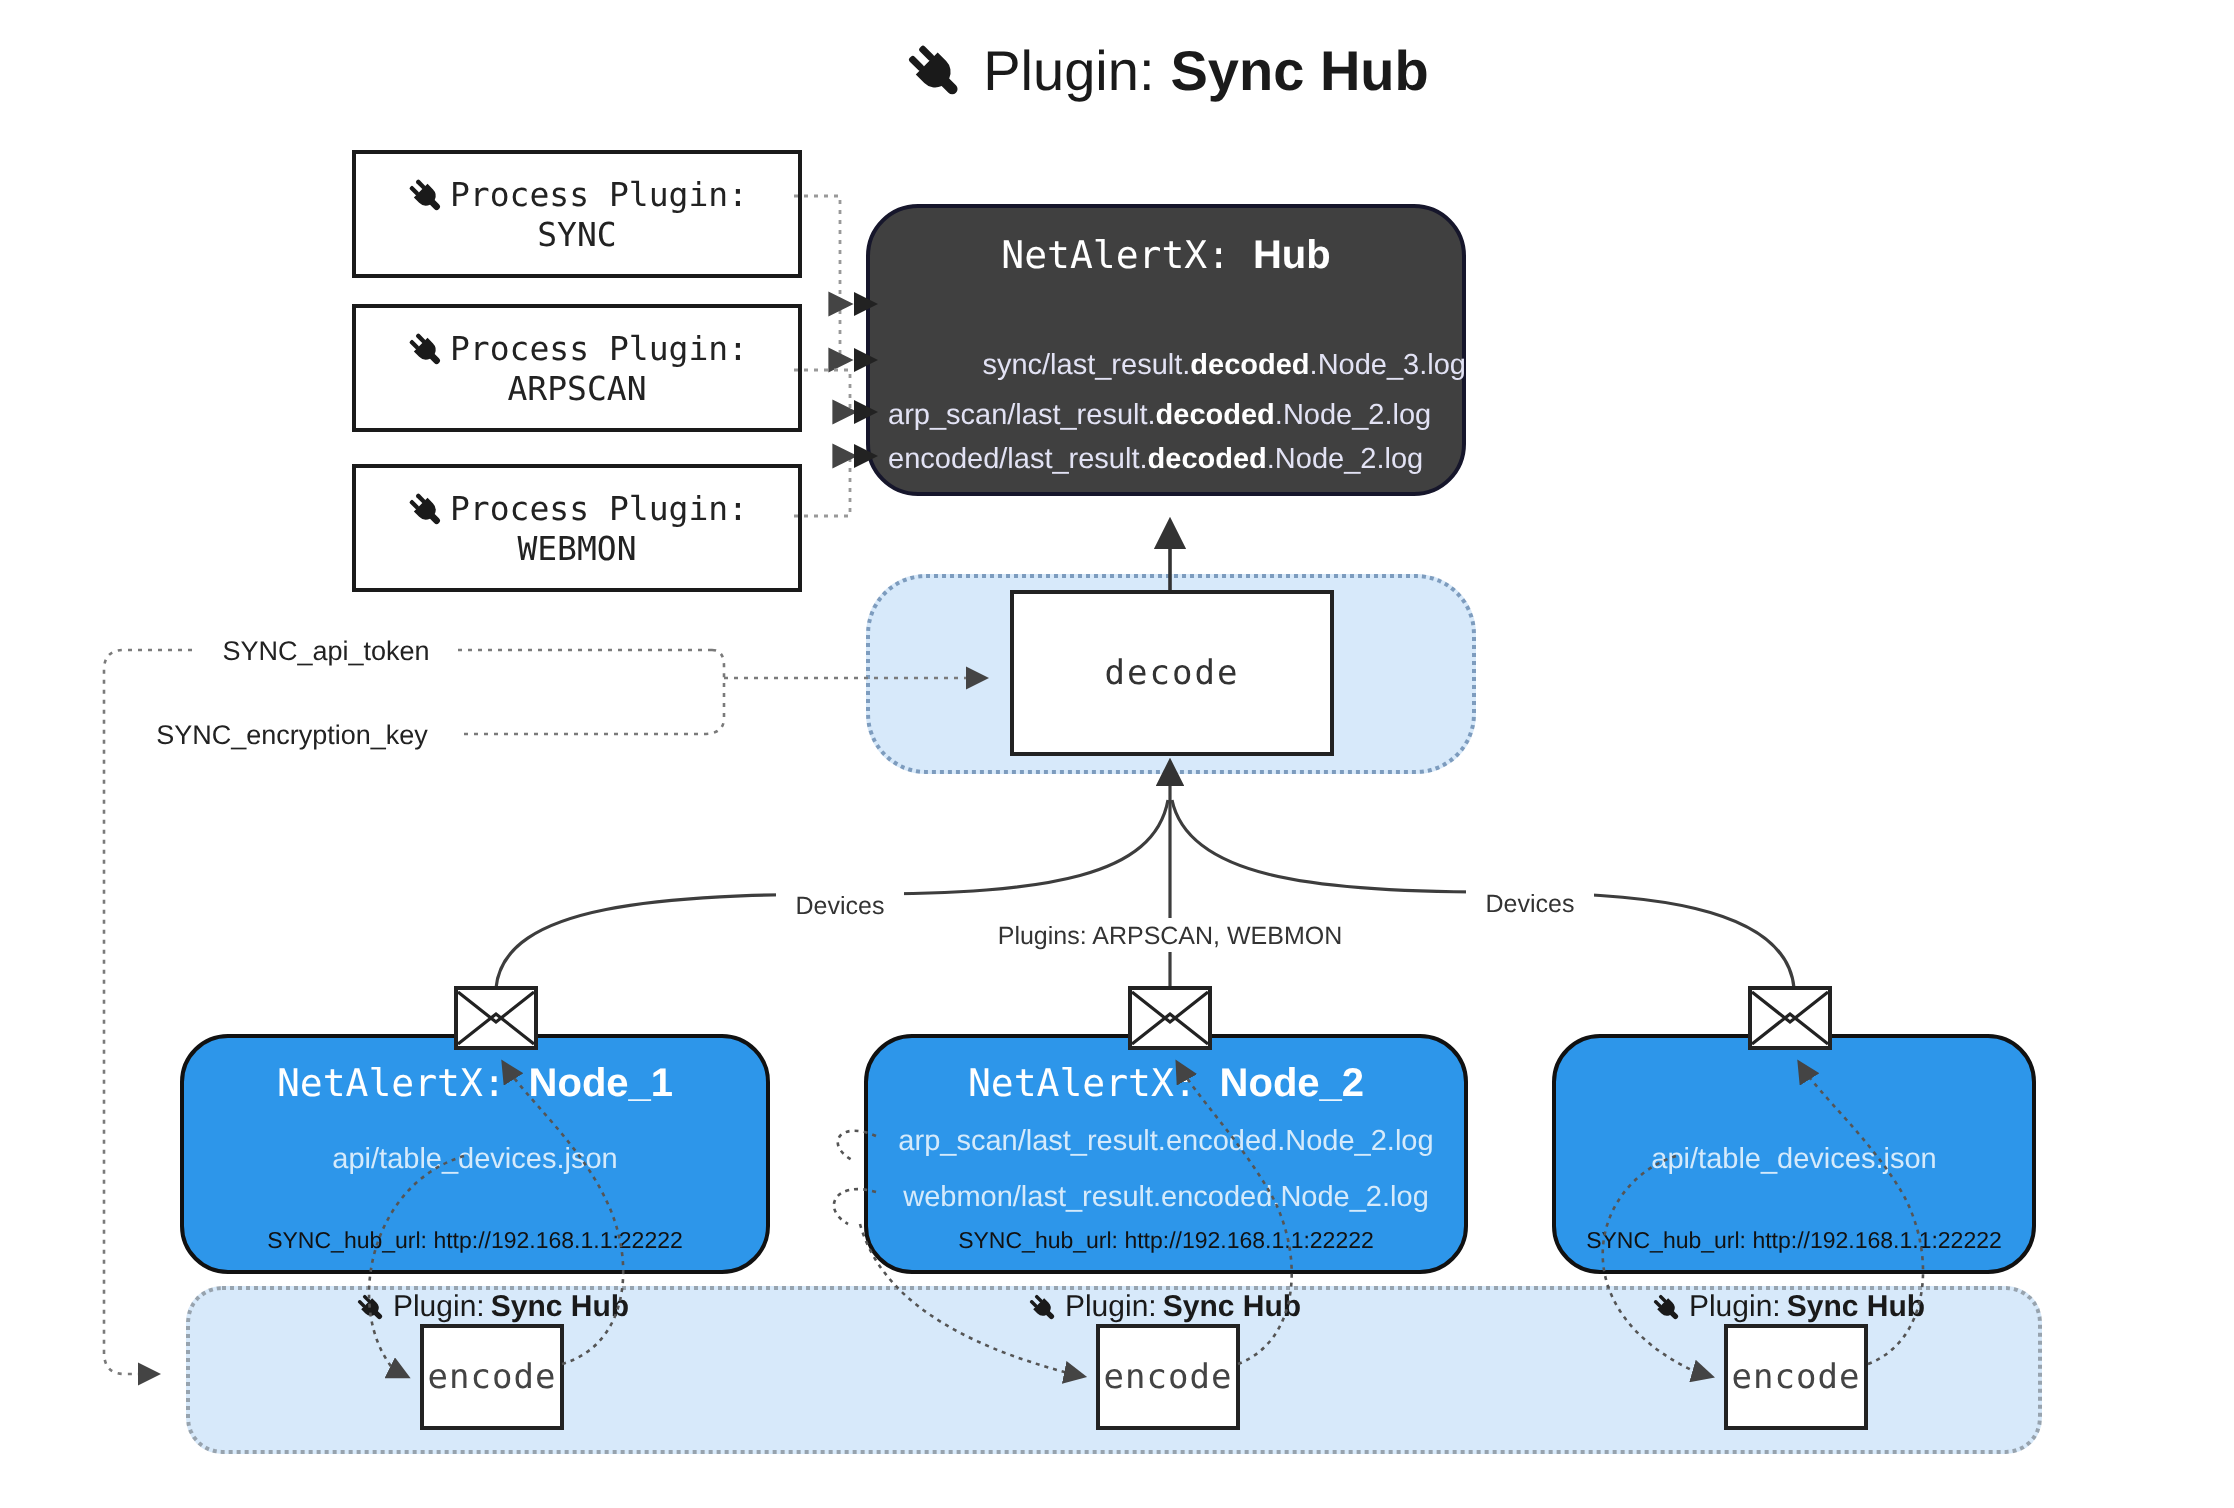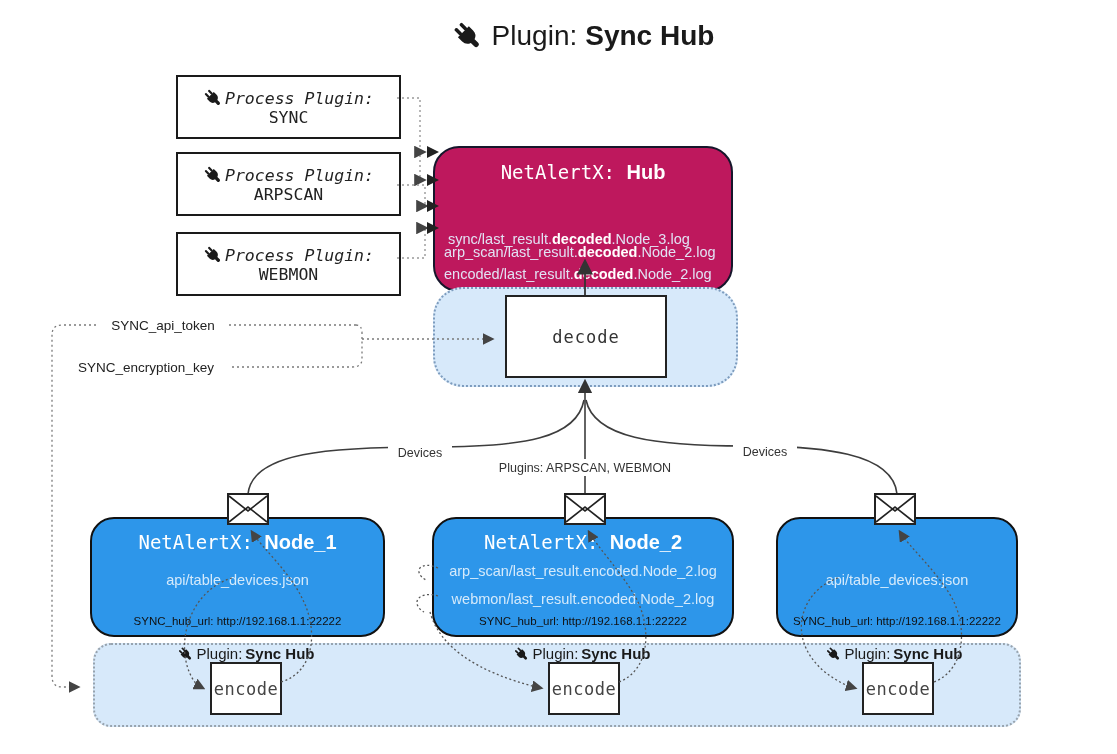--- a/index.html
+++ b/index.html
@@ -11,27 +11,27 @@
 
   
   #title{top:20px;left:583px;transform:translateX(-50%);display:flex;align-items:center;gap:8px;
          font-size:28px;color:#1a1a1a;white-space:nowrap;}
   #title .plug{width:32px;height:32px;}
 
   
   .pbox{width:221px;height:60px;background:#fff;border:2px solid #1a1a1a;
         display:flex;flex-direction:column;justify-content:center;align-items:center;
         font-size:16.5px;color:#222;}
-  .pbox .l1{display:flex;align-items:flex-end;gap:2px;font-style:italic;}
+  .pbox .l1{display:flex;align-items:flex-start;gap:2px;}
   .pbox .plug{width:20px;height:20px;}
 
   
   #huburl{top:76px;left:433px;width:300px;text-align:center;font-size:10.5px;color:#222;}
-  #hub{left:433px;top:102px;width:300px;height:146px;background:#be185d;border:2px solid #16162b;
-       border-radius:26px;box-sizing:border-box;margin-top:44px;}
+  #hub{left:433px;top:102px;width:300px;height:146px;background:#404040;border:2px solid #16162b;
+       border-radius:26px;box-sizing:border-box;}
   #hub .htitle{position:absolute;top:13px;left:0;width:100%;text-align:center;color:#fff;
                font-size:19px;white-space:nowrap;}
   #hub .htitle .b{font-size:20px;}
   .hlog{position:absolute;left:13px;width:285px;color:#e2e2f4;font-size:14.5px;white-space:nowrap;}
   .hlog .b{color:#fff;font-family:"Liberation Sans",sans-serif;}
 
   
   #dec-wrap{left:433px;top:287px;width:305px;height:100px;background:#D7E9FA;
             border:2px dotted #7d9cbe;border-radius:30px;box-sizing:border-box;}
   #dec-box{left:505px;top:295px;width:162px;height:83px;background:#fff;border:2px solid #222;
@@ -109,21 +109,21 @@
       <span>Process Plugin:</span>
       </div>
     <div>WEBMON</div>
   </div>
 
   <div id="hub" class="abs">
     <div class="htitle mono">
       <span>NetAlertX:</span>
       <span class="b">Hub</span>
     </div>
-    <div class="hlog" style="top:83px;">
+    <div class="hlog" style="top:71px;text-align:right;">
       <span>sync/last_result.</span><span class="b">decoded</span><span>.Node_3.log</span>
     </div>
     <div class="hlog" style="top:96px;left:9px;">
       <span>arp_scan/last_result.</span><span class="b">decoded</span><span>.Node_2.log</span>
     </div>
     <div class="hlog" style="top:118px;left:9px;">
       <span>encoded/last_result.</span><span class="b">decoded</span><span>.Node_2.log</span>
     </div>
   </div>
 

